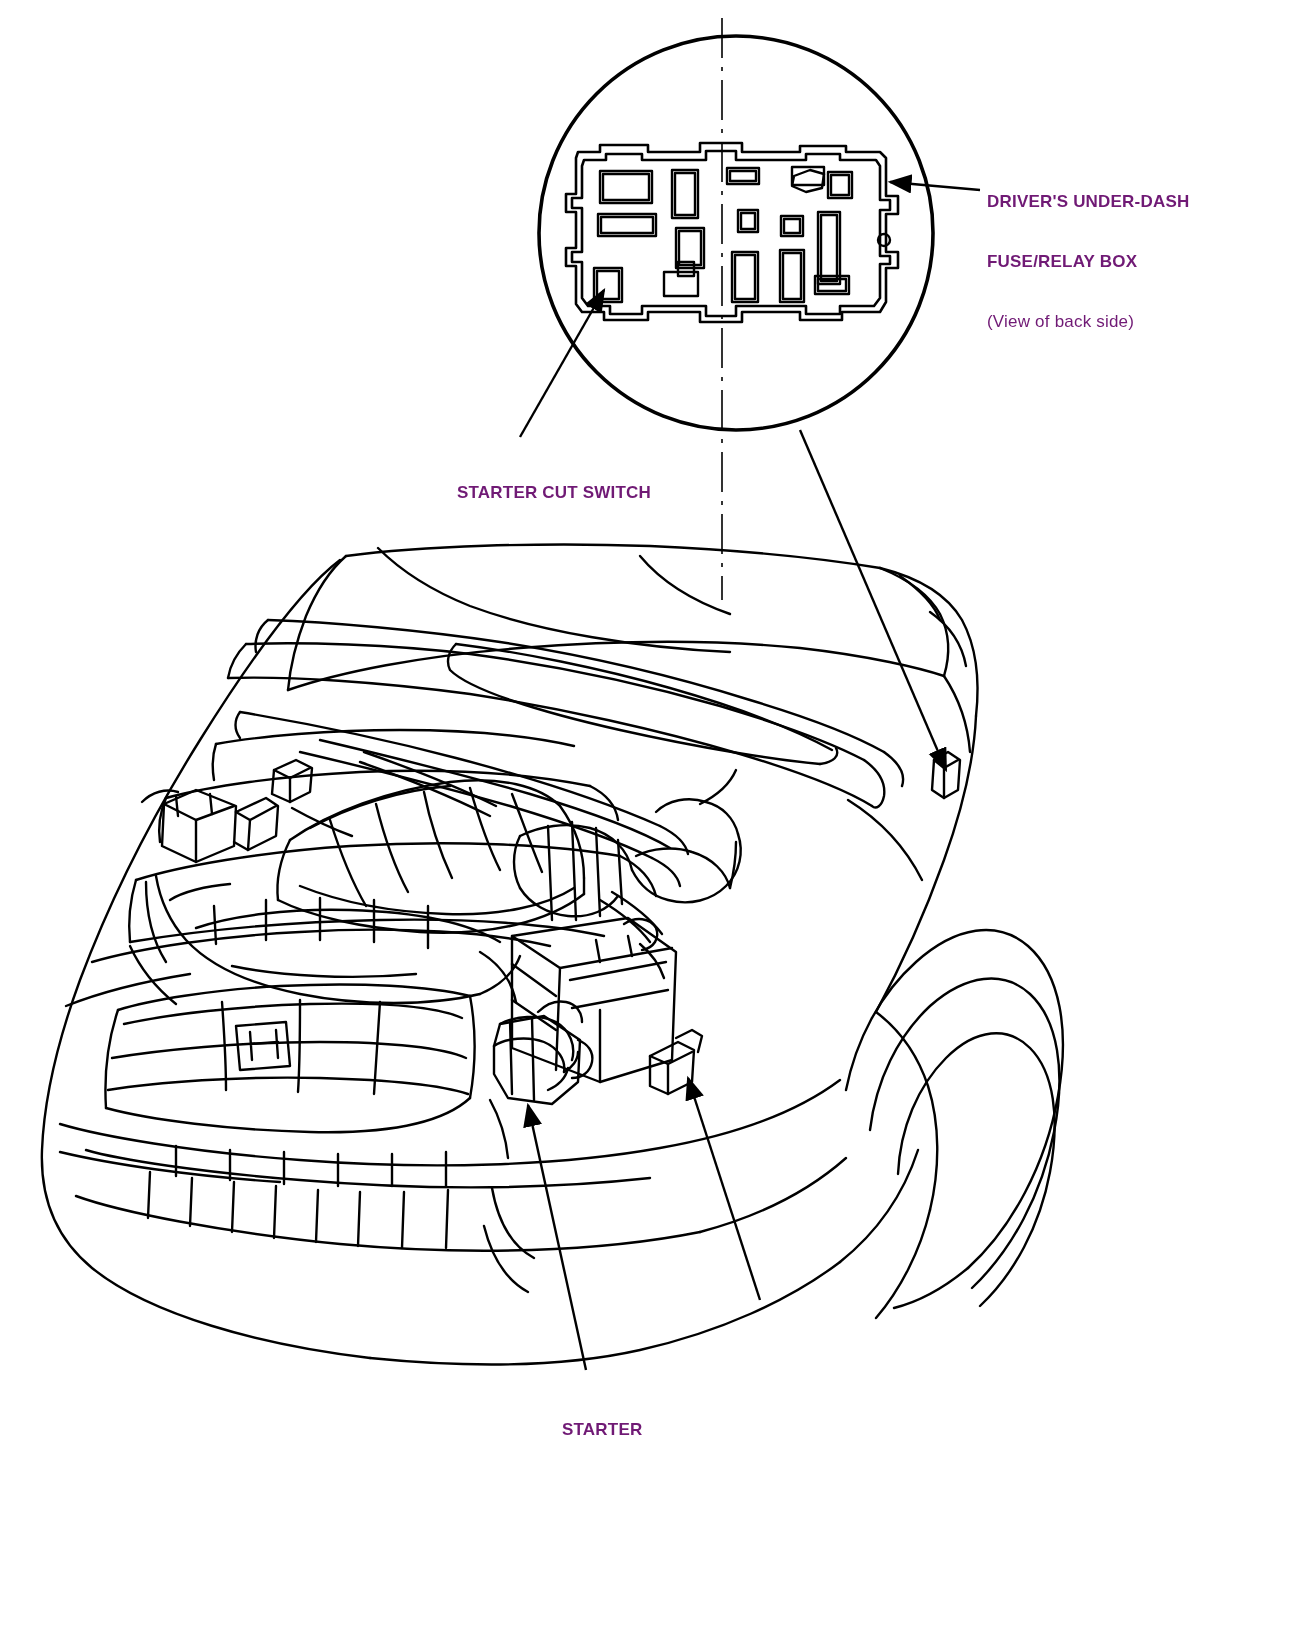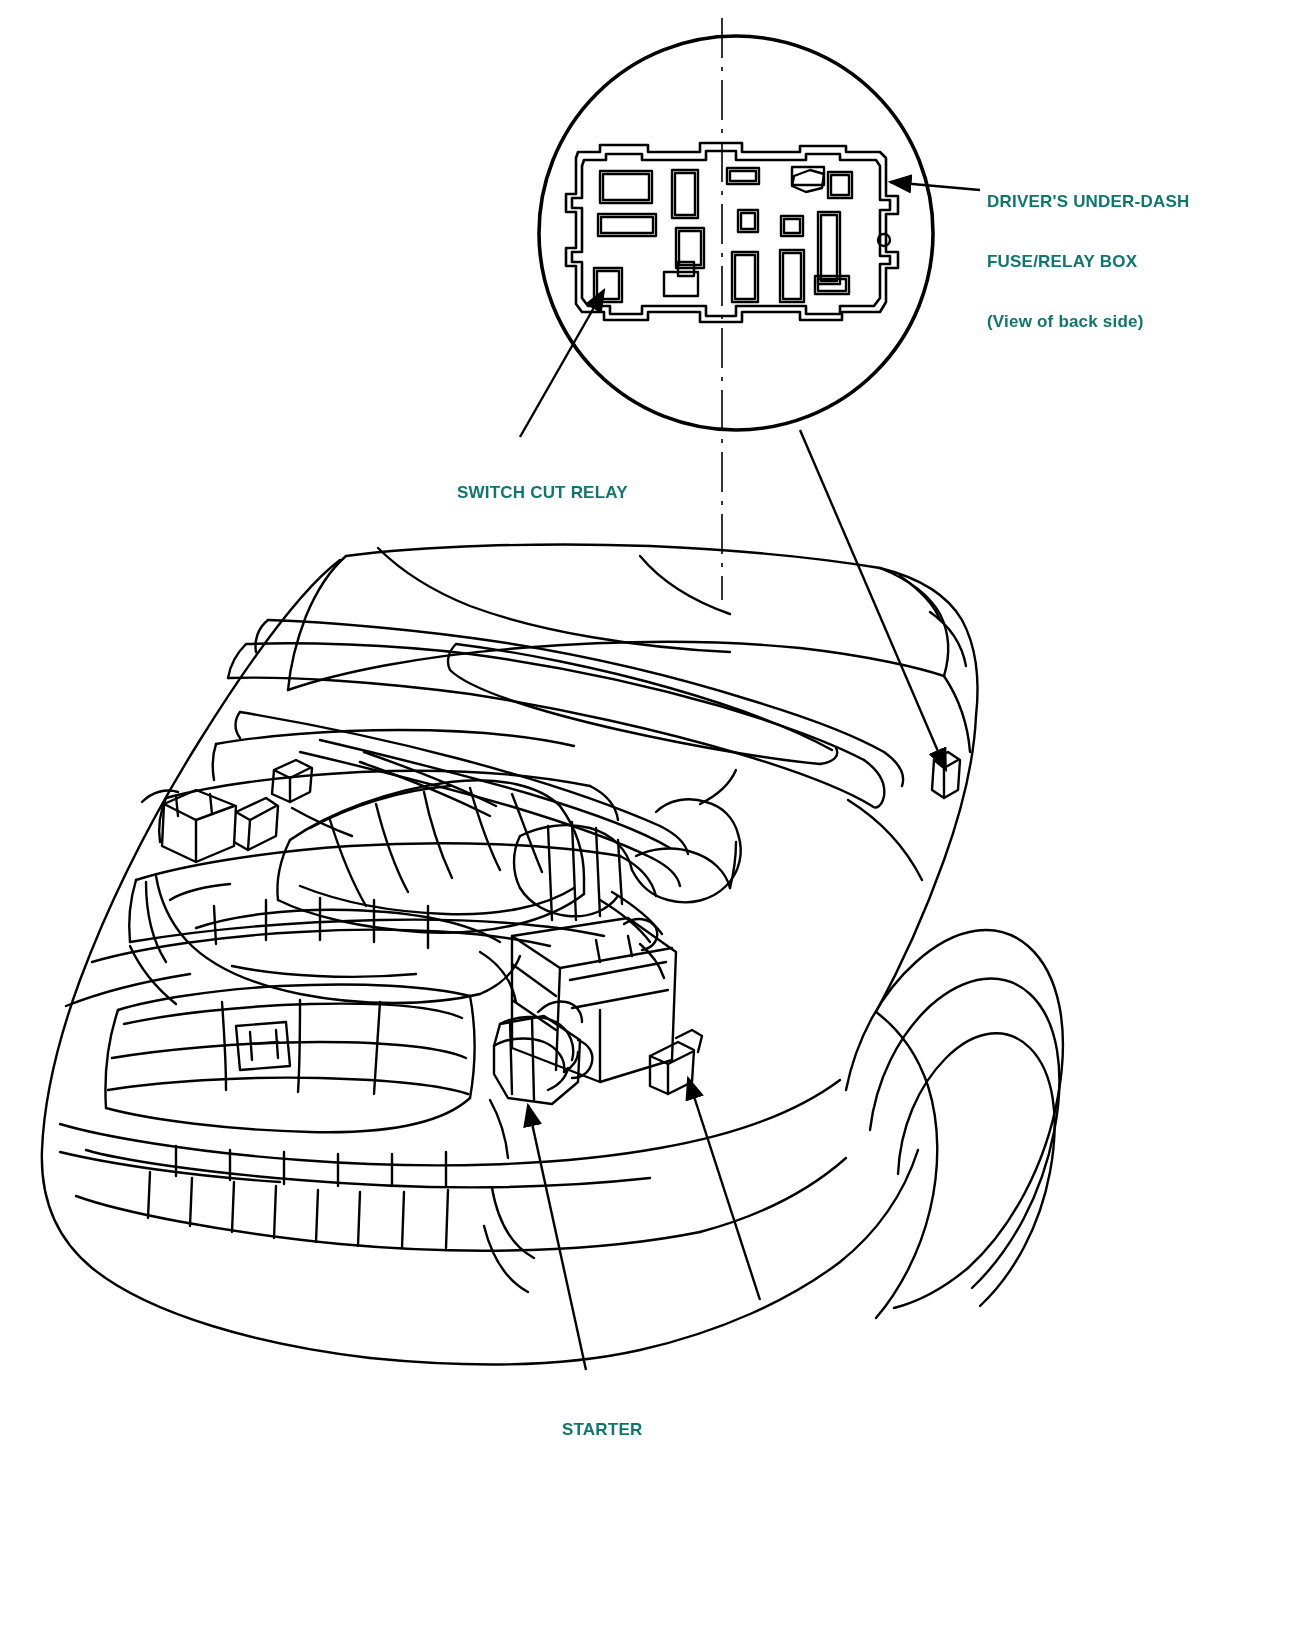--- a/index.html
+++ b/index.html
@@ -24,26 +24,26 @@
     left: 0;
     width: 1312px;
     height: 1640px;
   }
   .callout {
     position: absolute;
     font-family: "Liberation Sans", sans-serif;
     font-weight: bold;
     font-size: 17px;
     line-height: 20px;
-    color: #0f766e;
+    color: #701a75;
     letter-spacing: 0.2px;
     white-space: pre;
   }
   .callout .sub {
-    font-weight: bold;
+    font-weight: normal;
   }
   #callout-fuse-box {
     left: 987px;
     top: 152px;
   }
   #callout-starter-cut-relay {
     left: 457px;
     top: 443px;
   }
   #callout-transmission-range-switch {
@@ -370,21 +370,21 @@
     </g>
   </svg>
 
   <div class="callout" id="callout-fuse-box">
     <div>DRIVER'S UNDER-DASH</div>
     <div>FUSE/RELAY BOX</div>
     <div class="sub">(View of back side)</div>
   </div>
 
   <div class="callout" id="callout-starter-cut-relay">
-    <div>SWITCH CUT RELAY</div>
+    <div>STARTER CUT SWITCH</div>
   </div>
 
 
   <div class="callout" id="callout-starter">
     <div>STARTER</div>
   </div>
 
 </div>
 
 </body></html>

